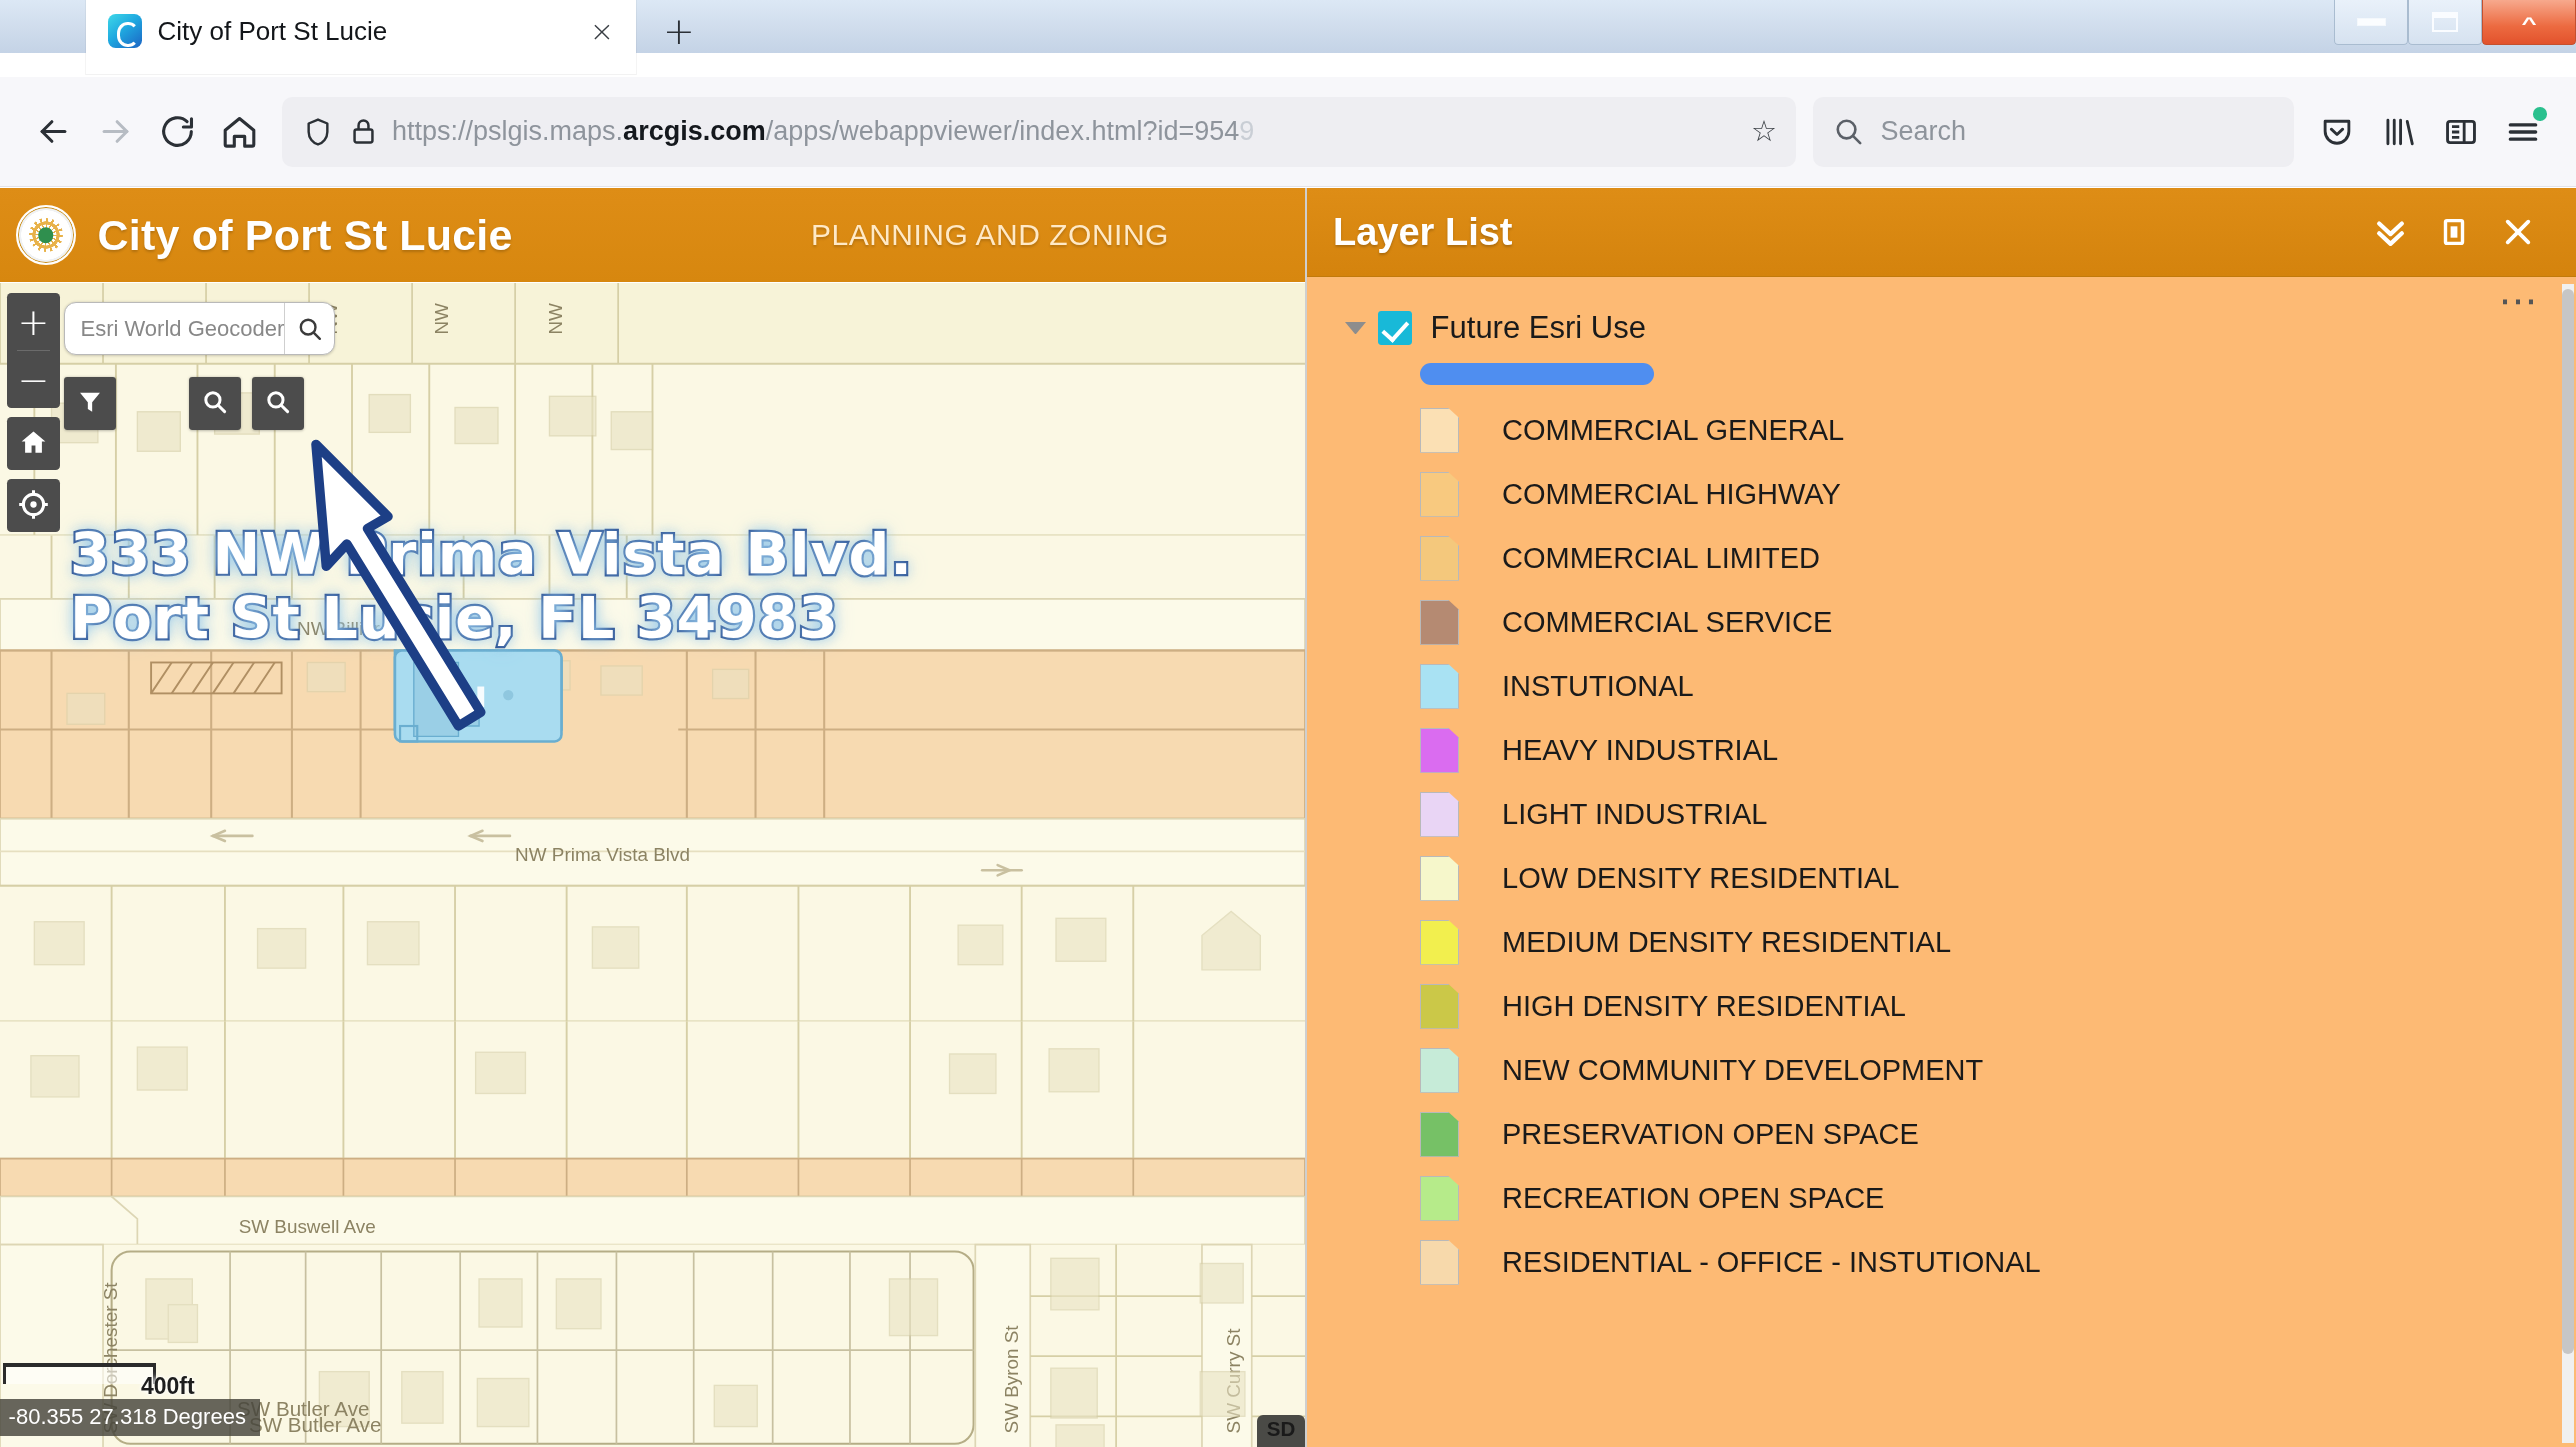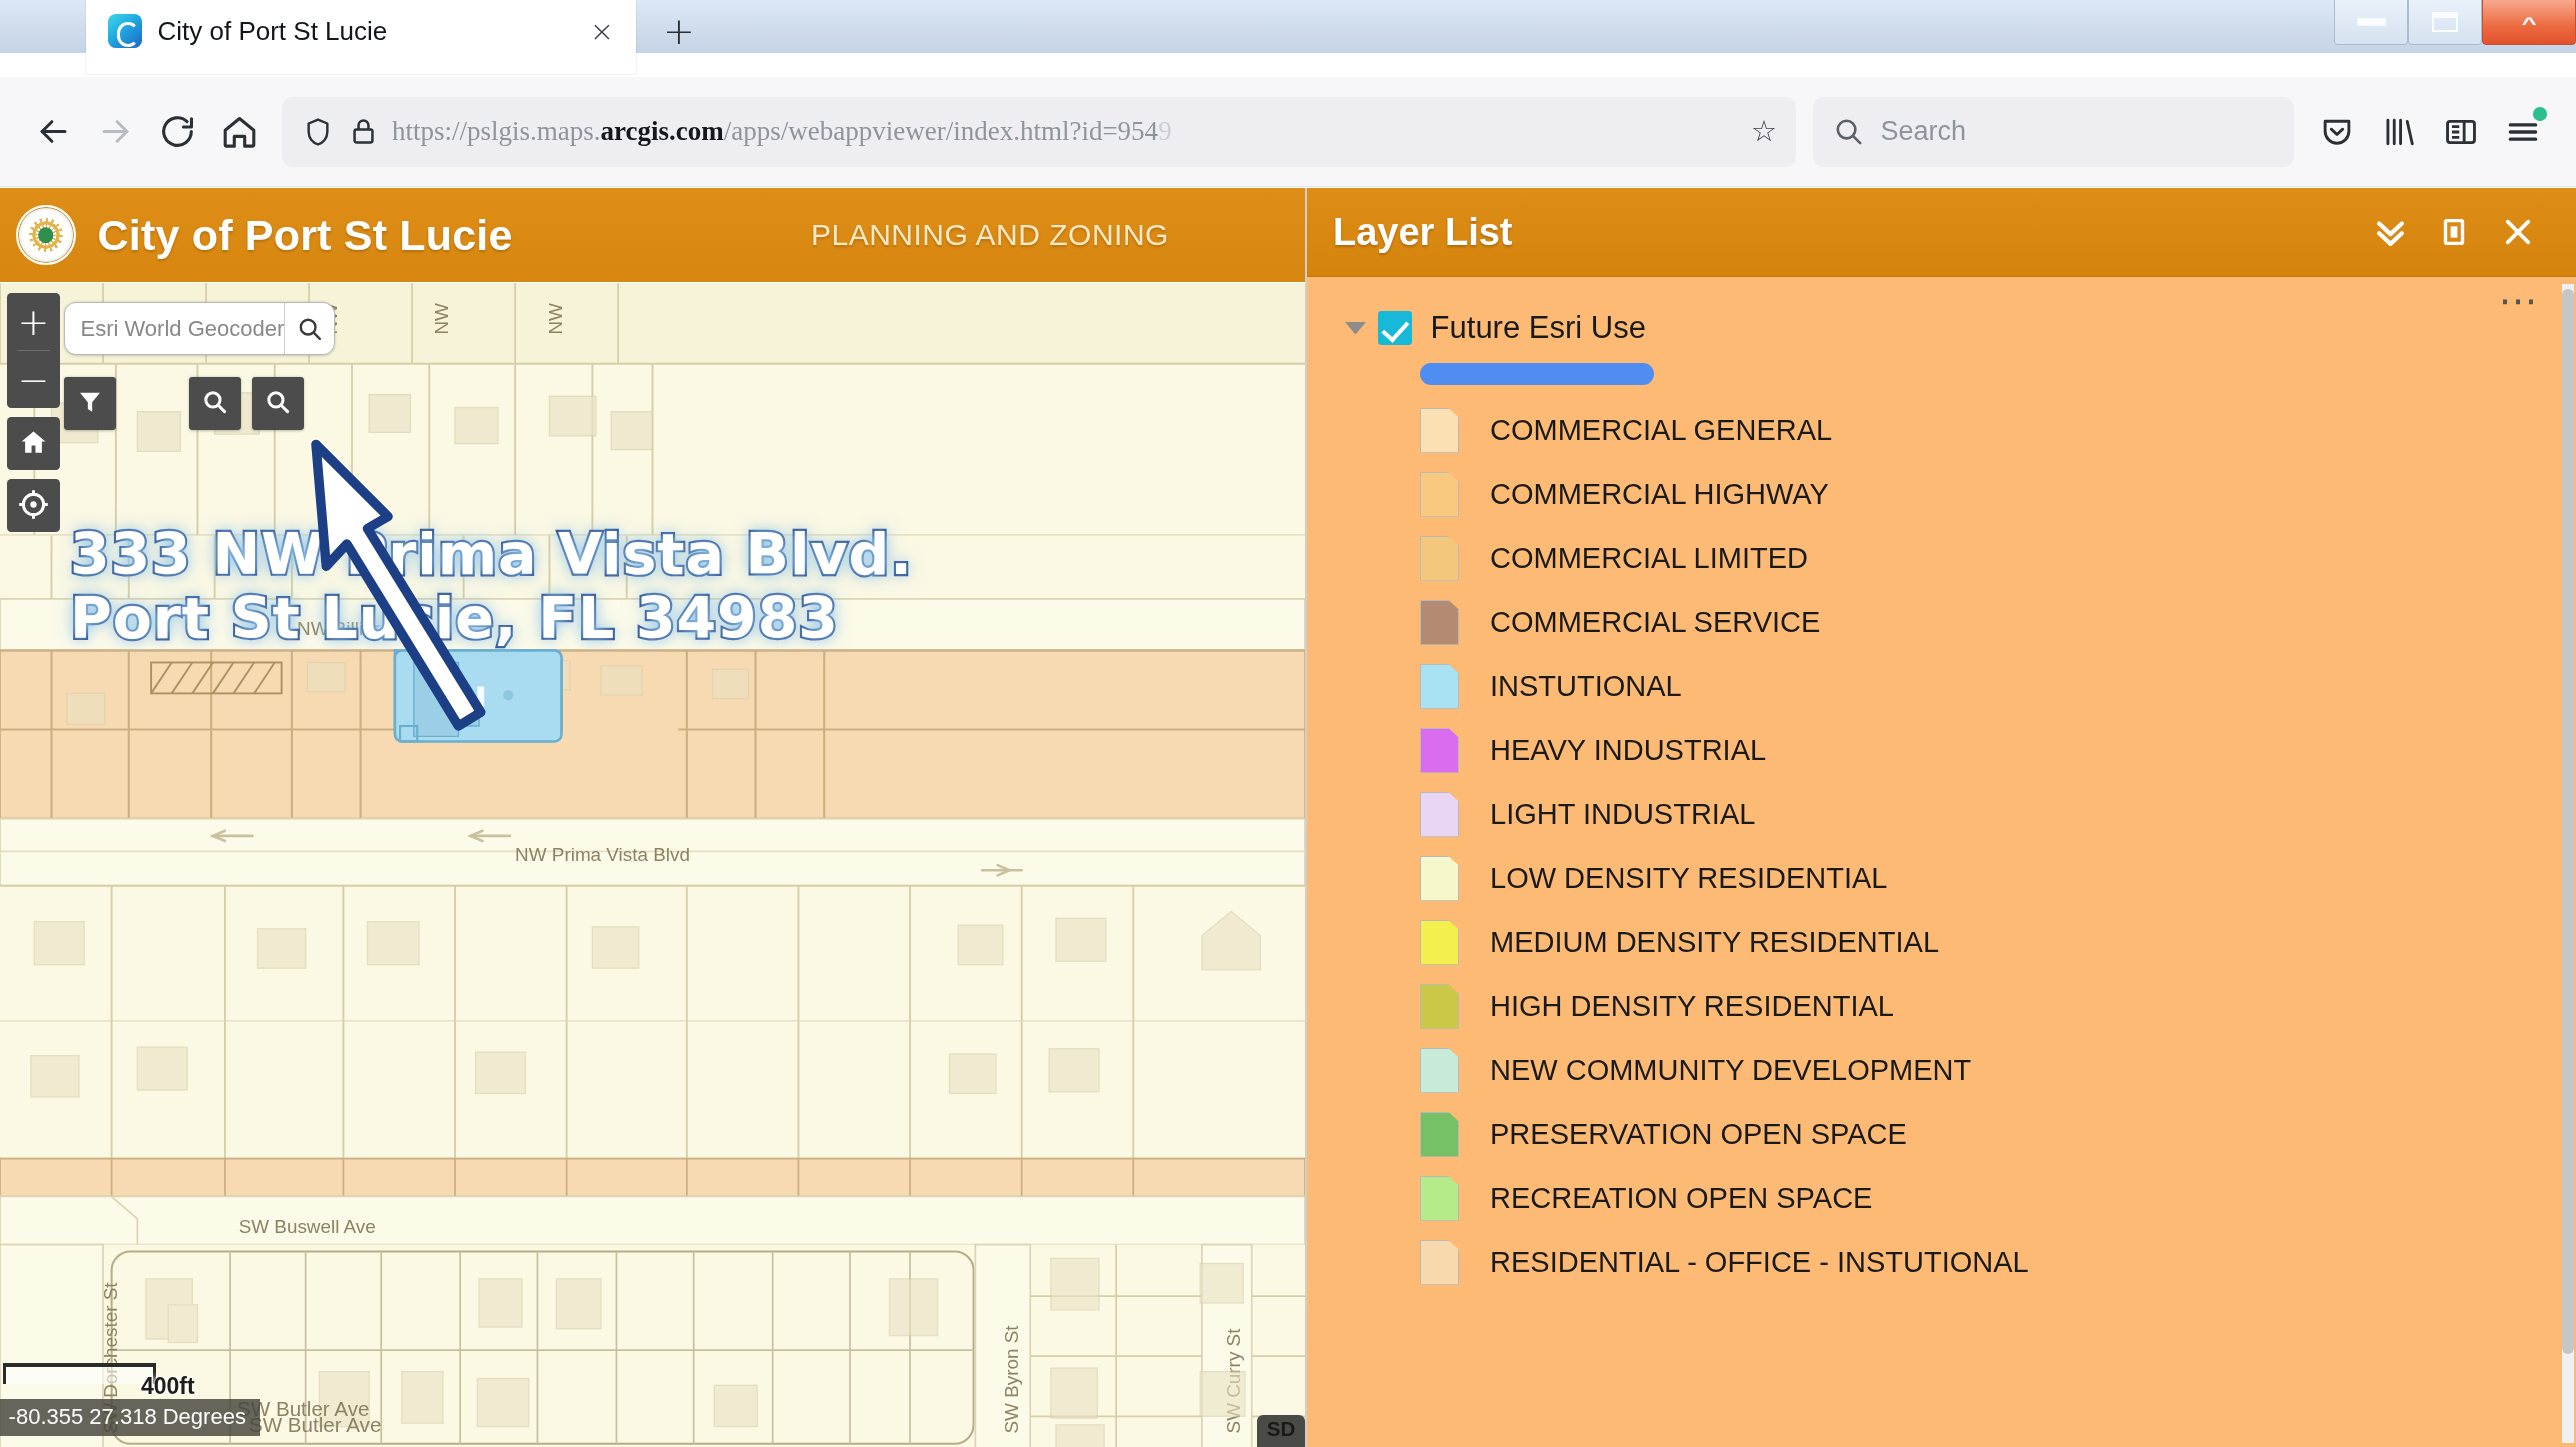--- a/index.html
+++ b/index.html
@@ -93,21 +93,21 @@
 
   .urlbox {
     flex: 1; height: 70px; margin: 0 17px 0 12px;
     background: #eeeef2; border-radius: 10.3px;
     display: flex; align-items: center; padding: 0 19px;
     min-width: 0;
   }
   .url-text {
     flex: 1; font-size: 27px; color: #8e949c; margin-left: 12px;
     white-space: nowrap; overflow: hidden;
-    font-family: Liberation Serif, serif;
+    font-family: Liberation Sans, sans-serif;
   }
   .url-text b { color: #14181d; font-weight: 700; }
   .url-text .faded { color: #c9ced5; }
   .star { color:#3a3f45; margin-left: 10.3px; font-size: 29px; line-height:1; }
 
   .searchbox {
     width: 481px; height: 70px; flex: 0 0 481px;
     background: #eeeef2; border-radius: 10.3px;
     display: flex; align-items: center; padding: 0 19px;
   }
@@ -291,21 +291,21 @@
     position: absolute; right: 36px; top: 12px;
     font-size: 39px; color: #555; letter-spacing: 2.6px; line-height: .6;
   }
 
   .redaction {
     margin: 8.6px 0 13.7px 113px; width: 234px; height: 22px;
     background: #4f8ef0; border-radius: 11px;
   }
 
   .legend-list { padding-left: 113px; }
-  .legend-row { display:flex; align-items:center; height: 64px; }
+  .legend-row { display:flex; align-items:center; height: 64px; gap: 12px; }
   .swatch {
     width: 39px; height: 45px; flex:0 0 39px; margin-right: 31px;
     border: 0.9px solid #b9b9b9;
     clip-path: polygon(0 0, 72% 0, 100% 22%, 100% 100%, 0 100%);
   }
   .legend-label { font-size: 29px; color:#1a1a1a; white-space: nowrap; }
 
   .scrollbar {
     position: absolute; right: 1.7px; top: 96px; width: 12px; height: 1159px;
     background: #f0f0f0;

